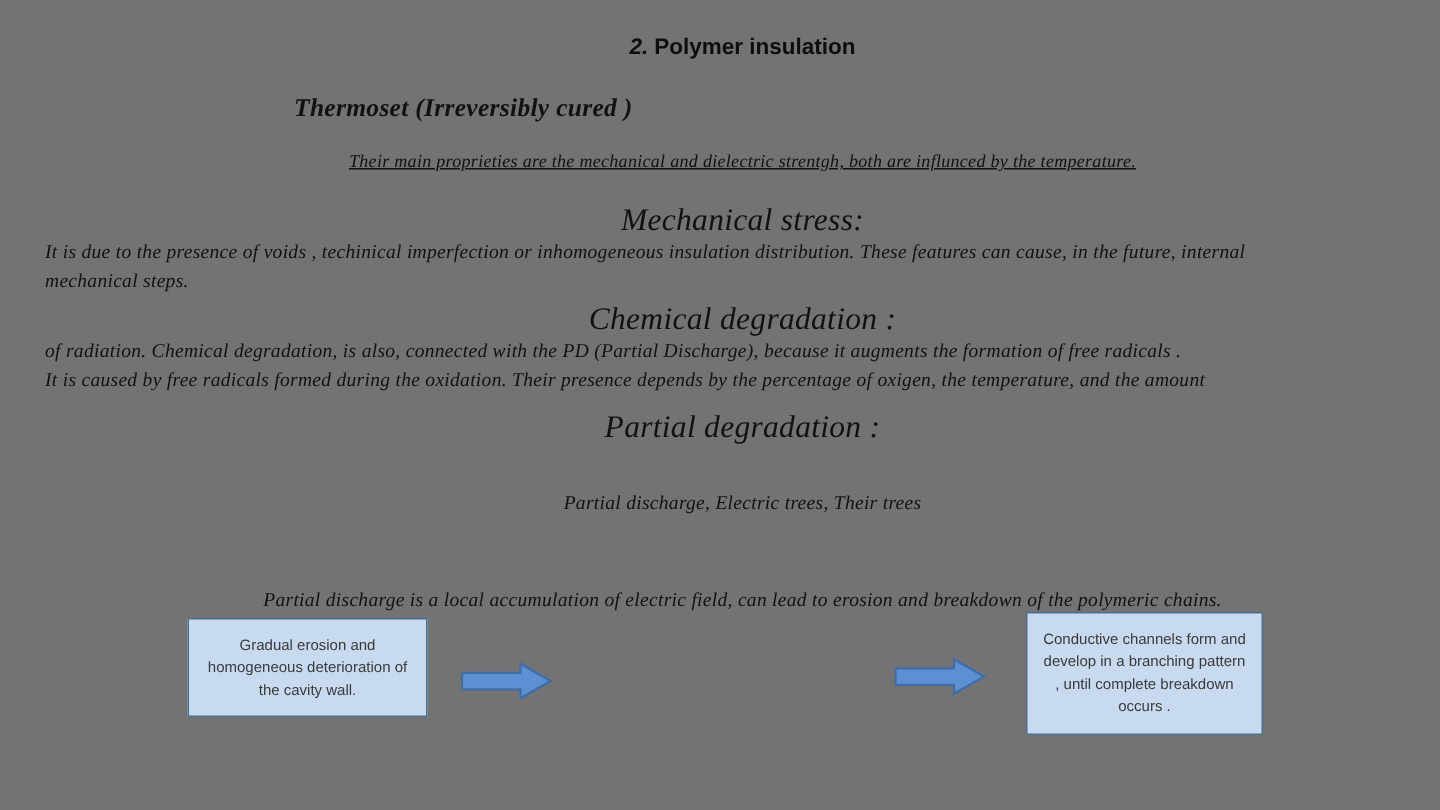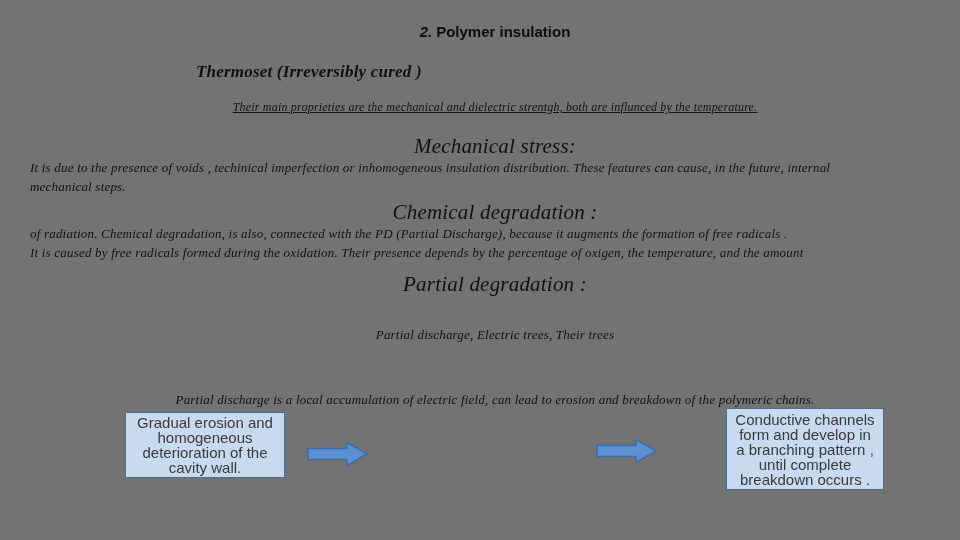--- a/index.html
+++ b/index.html
@@ -52,27 +52,27 @@
   .pd-para { position: absolute; left: 30px; top: 357px; width: 930px;
              text-align: center; font-size: 13px; line-height: 19px; margin-top: 33px; }
   
   .step-box {
     position: absolute;
     background: #c8daf0;
     border: 1.5px solid #4a708e;
     display: flex; align-items: center; justify-content: center;
     text-align: center;
     font-family: "Liberation Sans", sans-serif;
-    font-size: 15px; line-height: 15px; color: #3a3a3a;
+    font-size: 10px; line-height: 15px; color: #3a3a3a;
     box-sizing: border-box;
     padding: 4px 8px;
   }
   .box-1 { left: 125px; top: 412px; width: 160px; height: 66px; }
   .box-2 { left: 403px; top: 404px; width: 156px; height: 88px; }
-  .box-3 { left: 726px; top: 408px; width: 158px; height: 82px; justify-content: center; }
+  .box-3 { left: 684px; top: 408px; width: 158px; height: 82px; justify-content: center; }
   .arrow { position: absolute; width: 62px; height: 26px; }
   .arrow-1 { left: 307px; top: 441px; }
   .arrow-2 { left: 596px; top: 438px; }
   .arrow polygon { stroke: #3f6daa; stroke-width: 1.5; stroke-linejoin: miter; }
 </style>
 </head>
 <body>
 
 <div class="slide">
 

